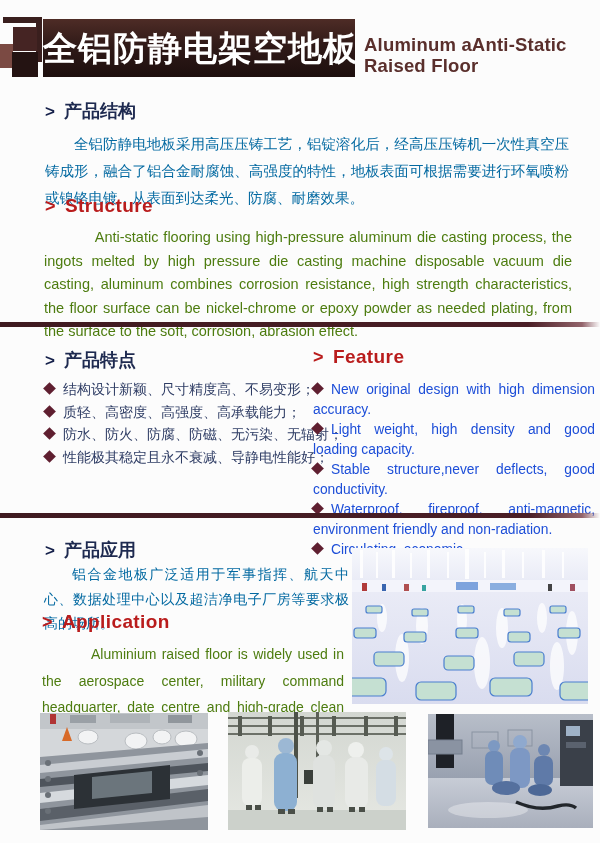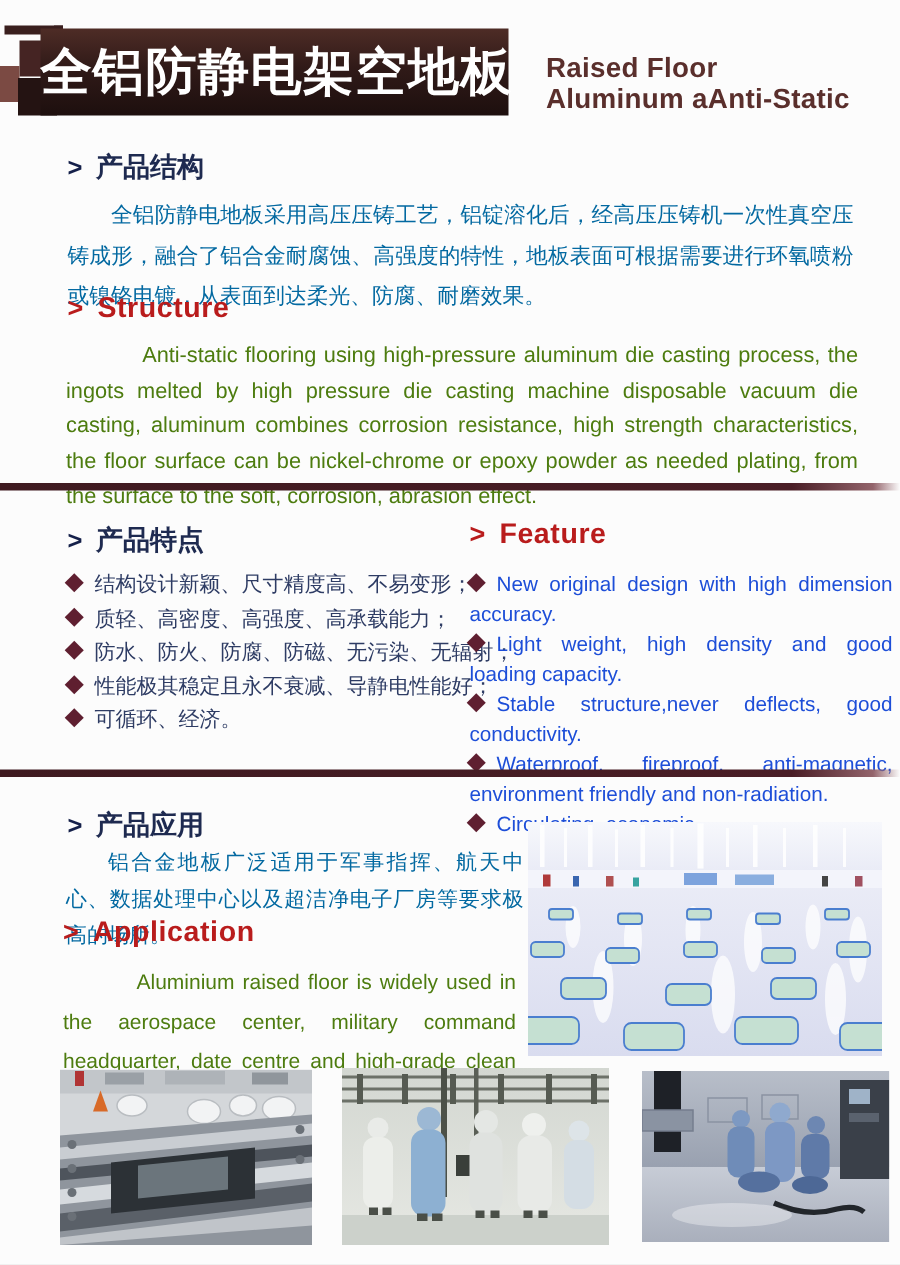--- a/index.html
+++ b/index.html
@@ -11,21 +11,21 @@
   
   .logo-piece{position:absolute;}
   .lg-top   {left:3px;  top:17px; width:39px; height:6px;  background:#3a1f1e;}
   .lg-right {left:36px; top:17px; width:6px;  height:45px; background:#3a1f1e;}
   .lg-bottom{left:18px; top:56px; width:24px; height:6px;  background:#3a1f1e;}
   .lg-inner {left:13px; top:27px; width:24px; height:24px; background:#452423;}
   .lg-left  {left:0;    top:44px; width:13px; height:24px; background:#7b4a43;}
   .lg-dark  {left:12px; top:52px; width:26px; height:25px; background:#241312;}
   
   .banner{
-    position:absolute;left:27px;top:19px;width:312px;height:58px;
+    position:absolute;left:43px;top:19px;width:312px;height:58px;
     background:linear-gradient(180deg,#4e2c26 0%,#301a18 45%,#1d0f0e 100%);
     color:#ffffff;
     font-size:34px;font-weight:bold;line-height:58px;letter-spacing:1px;
     white-space:nowrap;
   }
   .en-title{
     position:absolute;left:364px;top:34px;
     color:#5a2f2c;font-size:18.5px;line-height:21px;font-weight:bold;
     letter-spacing:.2px;white-space:nowrap;
   }
@@ -69,22 +69,22 @@
     <div class="logo-piece lg-bottom"></div>
     <div class="logo-piece lg-inner"></div>
     <div class="logo-piece lg-left"></div>
     <div class="logo-piece lg-dark"></div>
   </div>
 
   <div class="banner">
     <span>全铝防静电架空地板</span>
   </div>
   <div class="en-title">
+    <div>Aluminum aAnti-Static</div>
     <div>Raised Floor</div>
-    <div>Aluminum aAnti-Static</div>
   </div>
 
   <div class="hd hd-cn" style="left:45px;top:99px;">
     <span class="mk">&gt;</span><span>产品结构</span>
   </div>
   <div class="para p-cn" style="left:45px;top:131px;width:524px;">全铝防静电地板采用高压压铸工艺，铝锭溶化后，经高压压铸机一次性真空压铸成形，融合了铝合金耐腐蚀、高强度的特性，地板表面可根据需要进行环氧喷粉或镍铬电镀，从表面到达柔光、防腐、耐磨效果。</div>
 
   <div class="hd hd-en" style="left:45px;top:195px;">
     <span class="mk">&gt;</span><span>Structure</span>
   </div>
@@ -93,21 +93,20 @@
   <div class="divider" style="top:322px;"></div>
 
   <div class="hd hd-cn" style="left:45px;top:348px;">
     <span class="mk">&gt;</span><span>产品特点</span>
   </div>
   <ul class="flist flist-cn" style="left:45px;top:378px;width:265px;">
     <li><span class="dia"></span><span>结构设计新颖、尺寸精度高、不易变形；</span></li>
     <li><span class="dia"></span><span>质轻、高密度、高强度、高承载能力；</span></li>
     <li><span class="dia"></span><span>防水、防火、防腐、防磁、无污染、无辐射；</span></li>
     <li><span class="dia"></span><span>性能极其稳定且永不衰减、导静电性能好；</span></li>
-    <li><span class="dia"></span><span>可循环、经济。</span></li>
   </ul>
 
   <div class="hd hd-en" style="left:313px;top:346px;">
     <span class="mk">&gt;</span><span>Feature</span>
   </div>
   <ul class="flist flist-en" style="left:313px;top:380px;width:282px;">
     <li><span class="dia"></span><span>New original design with high dimension accuracy.</span></li>
     <li><span class="dia"></span><span>Light weight, high density and good loading capacity.</span></li>
     <li><span class="dia"></span><span>Stable structure,never deflects, good conductivity.</span></li>
     <li><span class="dia"></span><span>Waterproof, fireproof, anti-magnetic, environment friendly and non-radiation.</span></li>

